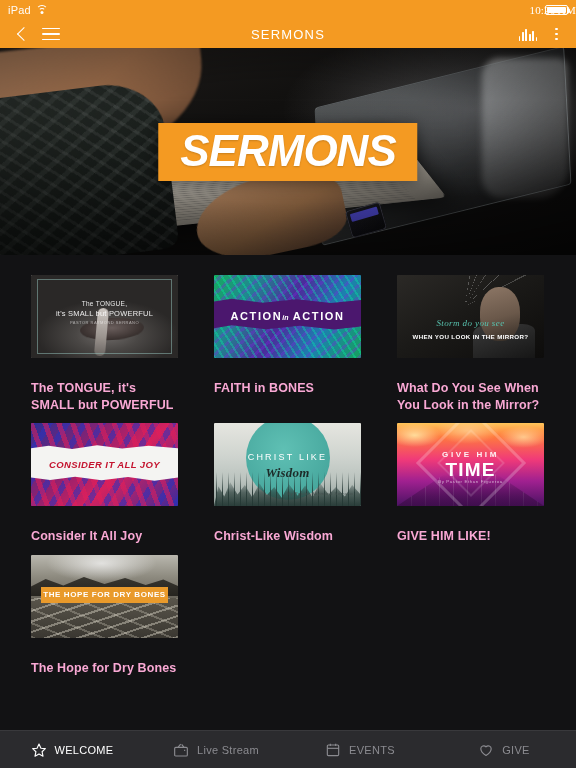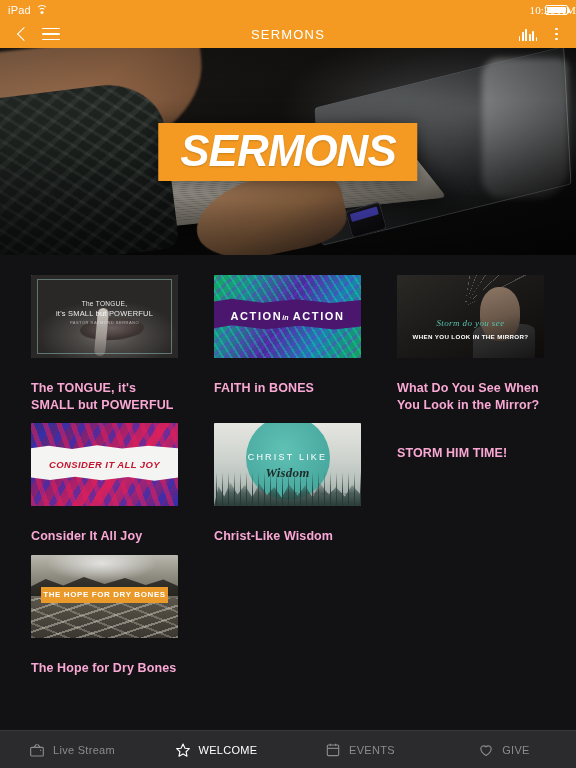--- a/index.html
+++ b/index.html
@@ -564,21 +564,32 @@
           <div class="wis-trees"></div>
           <div class="t-text wis-t1">CHRIST LIKE</div>
           <div class="t-text wis-t2">Wisdom</div>
           <div class="t-text wis-t3">By Pastor Raymond Serrano</div>
         </div>
       </div>
       <div class="card-title">Christ-Like Wisdom</div>
     </div>
 
     <div class="card">
-      <div class="card-title">STORM HIM TIME!</div>
+      <div class="thumb">
+        <div class="t-inner">
+          <div class="time-bg"></div>
+          <div class="time-clouds"></div>
+          <div class="time-road"></div>
+          <div class="time-diamond"></div>
+          <div class="t-text time-t1">GIVE HIM</div>
+          <div class="t-text time-t2">TIME</div>
+          <div class="t-text time-t3">By Pastor Ethan Figueroa</div>
+        </div>
+      </div>
+      <div class="card-title">GIVE HIM LIKE!</div>
     </div>
 
 
 
     <div class="card">
       <div class="thumb">
         <div class="t-inner">
           <div class="bones-bg"></div>
           <div class="bones-hills"></div>
           <div class="bones-ground"></div>
@@ -586,41 +597,41 @@
           <div class="t-text bones-t">THE HOPE FOR DRY BONES</div>
         </div>
       </div>
       <div class="card-title">The Hope for Dry Bones</div>
     </div>
 
   </div>
 
   <div class="tabbar">
 
+    <div class="tab active">
+      <span class="tab-ic">
+        <svg viewBox="0 0 24 24" fill="none" stroke="currentColor" stroke-width="1.7" stroke-linejoin="round">
+          <polygon points="12,3 14.9,9.3 21.5,10 16.6,14.6 18,21.2 12,17.9 6,21.2 7.4,14.6 2.5,10 9.1,9.3"></polygon>
+        </svg>
+      </span>
+      <span class="tab-label">WELCOME</span>
+    </div>
+
     <div class="tab">
       <span class="tab-ic">
         <svg viewBox="0 0 24 24" fill="none" stroke="currentColor" stroke-width="1.7" stroke-linejoin="round">
           <rect x="2.5" y="8" width="19" height="13" rx="1.6"></rect>
           <line x1="7.5" y1="8" x2="11.5" y2="3.2"></line>
           <line x1="16.5" y1="8" x2="13" y2="3.5"></line>
           <line x1="17.5" y1="11.5" x2="17.5" y2="13.5"></line>
         </svg>
       </span>
       <span class="tab-label">Live Stream</span>
     </div>
 
-    <div class="tab active">
-      <span class="tab-ic">
-        <svg viewBox="0 0 24 24" fill="none" stroke="currentColor" stroke-width="1.7" stroke-linejoin="round">
-          <polygon points="12,3 14.9,9.3 21.5,10 16.6,14.6 18,21.2 12,17.9 6,21.2 7.4,14.6 2.5,10 9.1,9.3"></polygon>
-        </svg>
-      </span>
-      <span class="tab-label">WELCOME</span>
-    </div>
-
     <div class="tab">
       <span class="tab-ic">
         <svg viewBox="0 0 24 24" fill="none" stroke="currentColor" stroke-width="1.7" stroke-linejoin="round">
           <rect x="3.5" y="4.5" width="17" height="16" rx="1.6"></rect>
           <line x1="3.5" y1="9.5" x2="20.5" y2="9.5"></line>
           <line x1="8" y1="2.8" x2="8" y2="6"></line>
           <line x1="16" y1="2.8" x2="16" y2="6"></line>
         </svg>
       </span>
       <span class="tab-label">EVENTS</span>

